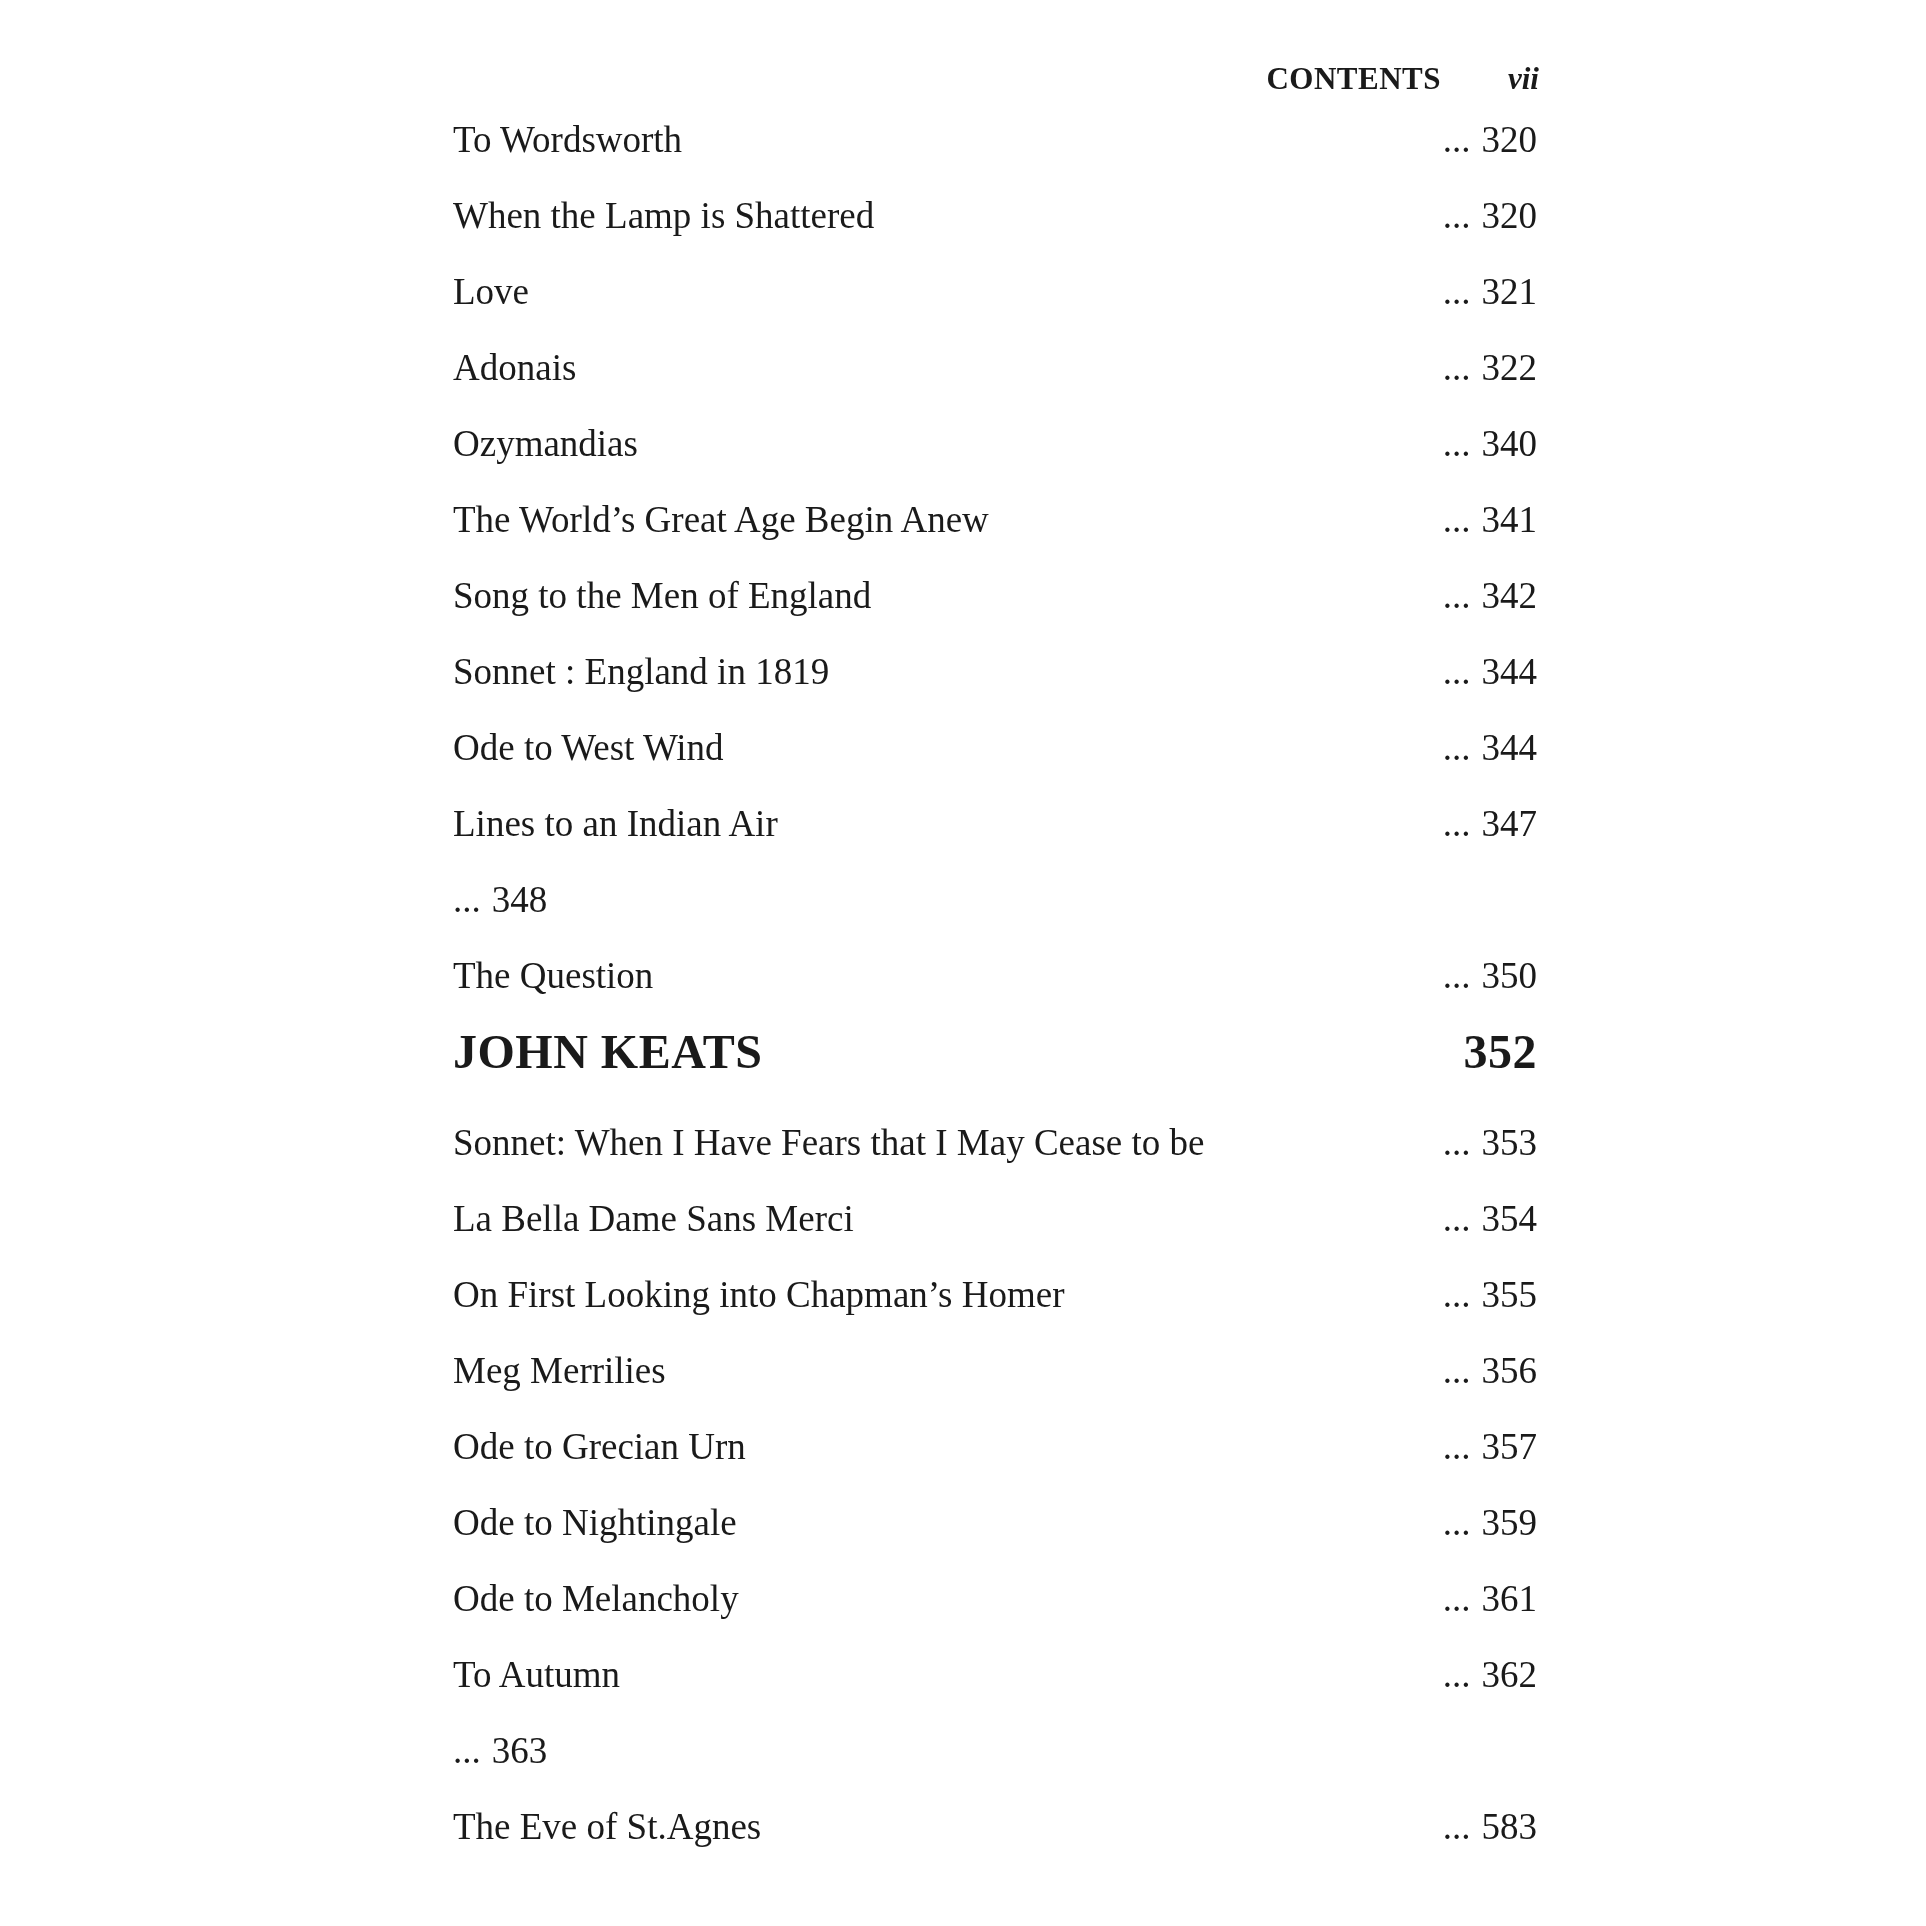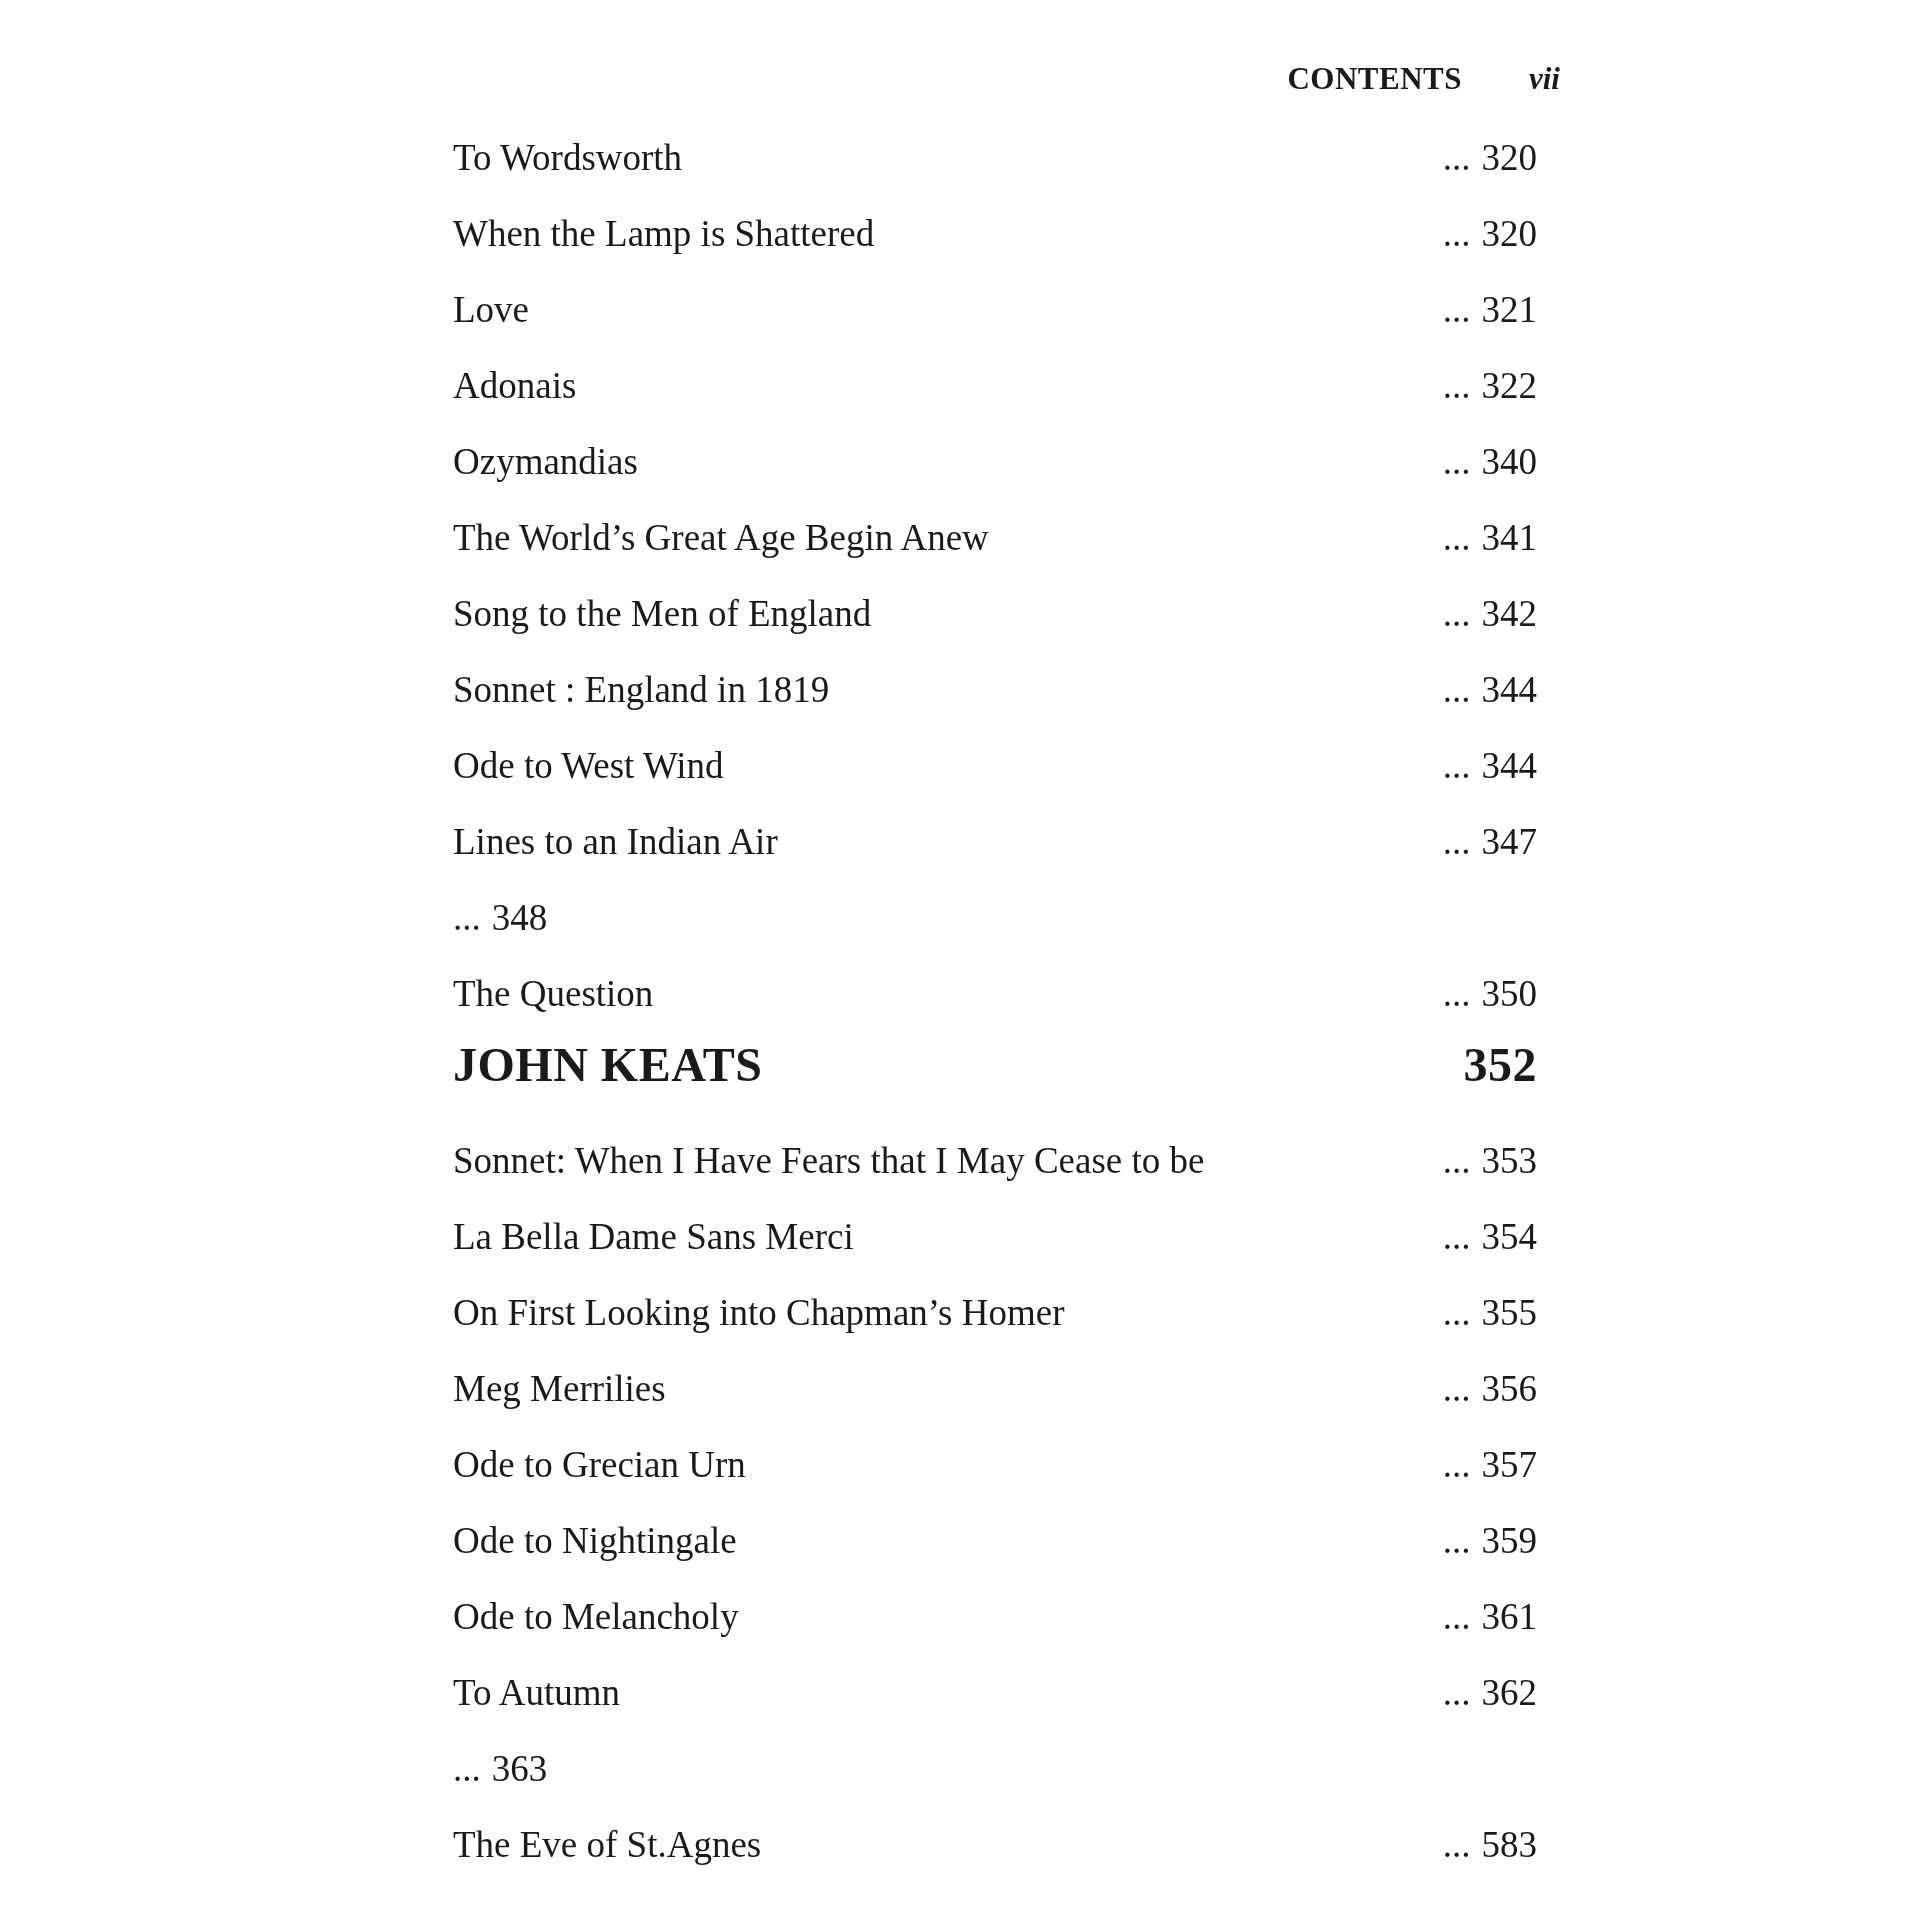--- a/index.html
+++ b/index.html
@@ -7,42 +7,42 @@
   .page {
     position:relative;
     width:1927px; height:1927px;
     background:#ffffff;
     color:#1a1a1a;
     font-family:"Liberation Serif", "DejaVu Serif", serif;
     overflow:hidden;
   }
   .running-head {
     position:absolute;
-    top:61px; right:367px;
+    top:61px; right:388px;
     display:flex; align-items:baseline; gap:42px;
   }
   .rh-title {
     font-weight:bold;
     font-size:31px;
     letter-spacing:0.5px;
   }
   .rh-folio {
     font-weight:bold;
     font-style:italic;
     font-size:31px;
     margin-left:25px;
   }
   .toc-list {
     position:absolute;
     left:453px; right:390px; top:102px;
   }
   .toc-row {
     display:flex;
     justify-content:space-between;
-    align-items:flex-end;
+    align-items:center;
     height:76px;
     font-size:37px;
     line-height:1.05;
     white-space:nowrap;
   }
   .toc-row.section {
     font-weight:bold;
     font-size:48px;
     margin-bottom:15px;
     letter-spacing:0.5px;

